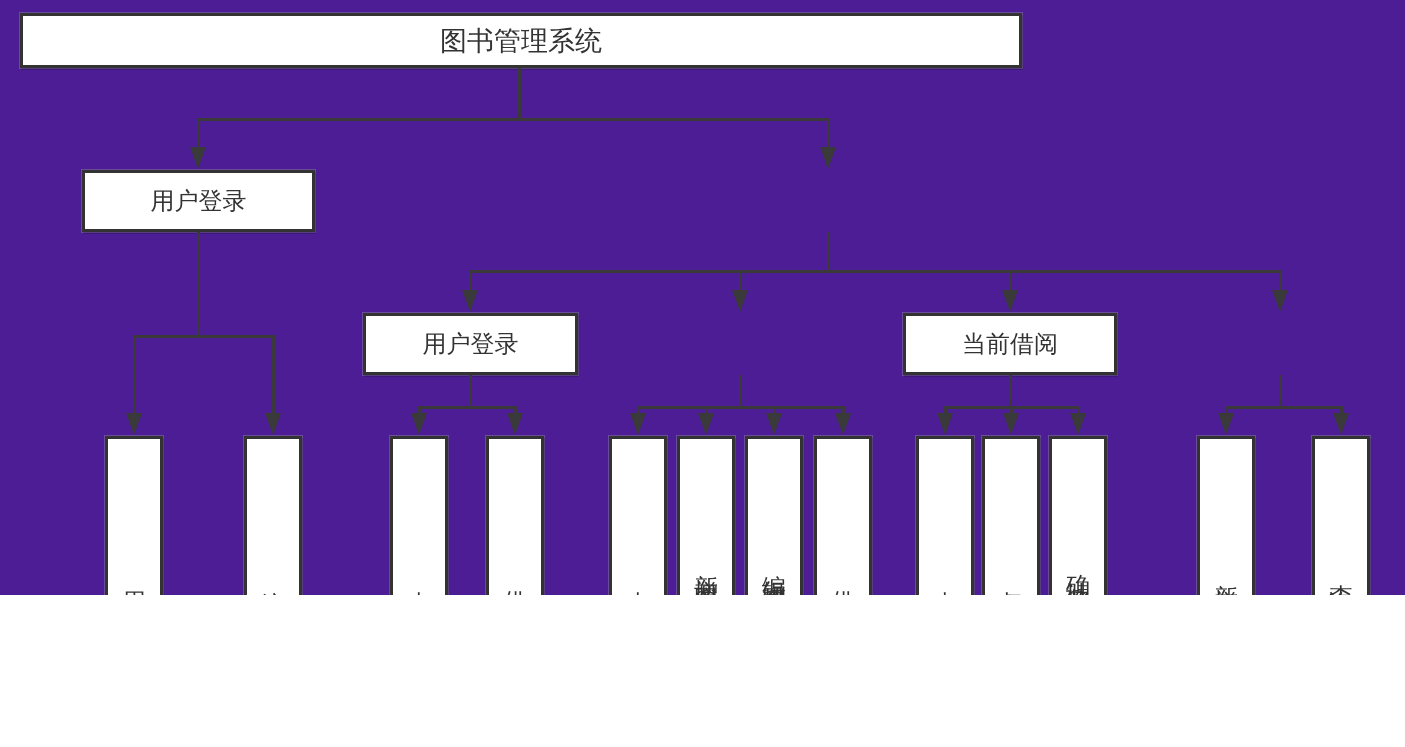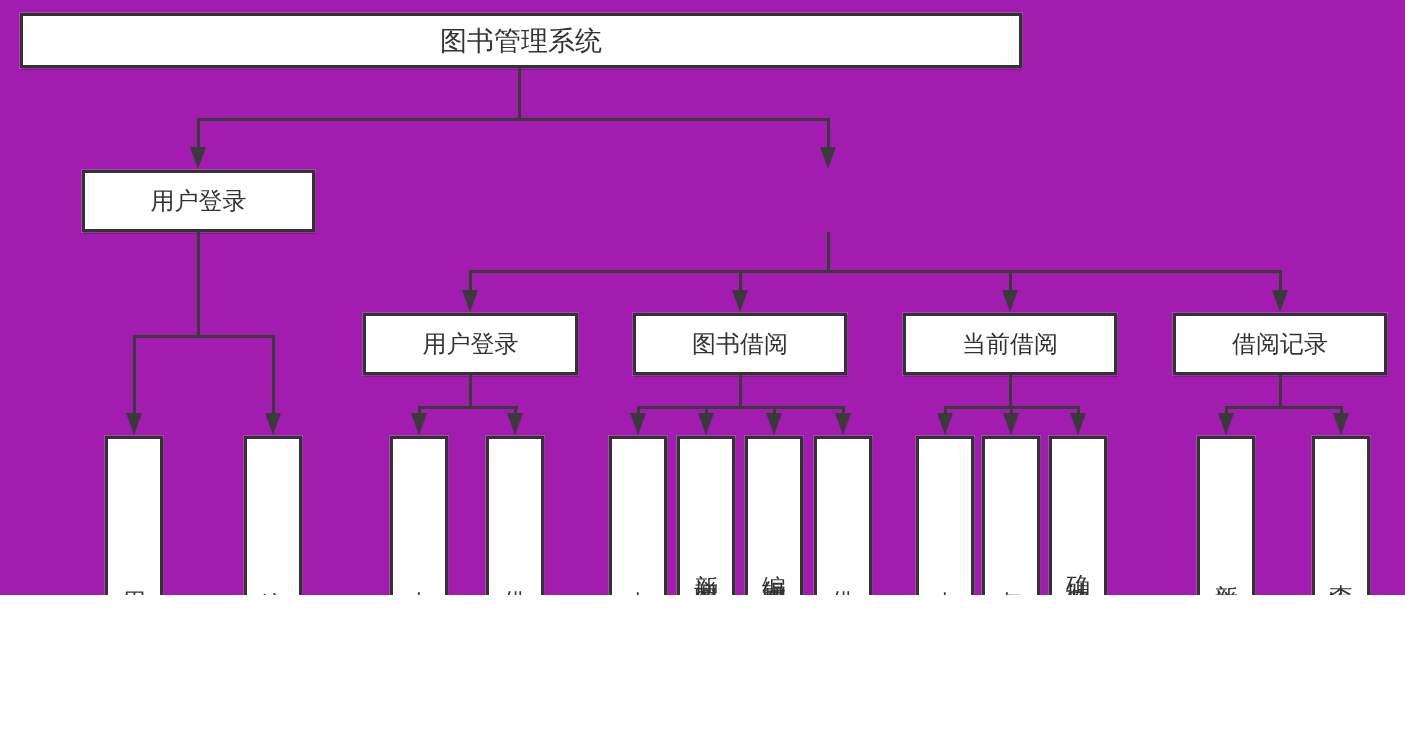--- a/index.html
+++ b/index.html
@@ -1,17 +1,17 @@
 <!DOCTYPE html>
 <html><head>
 <meta charset="utf-8">
 <style>
   html,body{margin:0;padding:0;background:#ffffff;}
   .canvas{
-    position:relative;width:1405px;height:595px;background:#a21caf;overflow:hidden;
+    position:relative;width:1405px;height:595px;background:#4c1d95;overflow:hidden;
     font-family:"Liberation Sans","DejaVu Sans",sans-serif;color:#333333;
   }
   .box{
     position:absolute;background:#ffffff;border:3px solid #333333;box-sizing:border-box;
     display:flex;align-items:center;justify-content:center;
     box-shadow:1px 2px 0 rgba(0,0,0,0.18),0 0 0 1px rgba(165,165,165,0.35);
   }
   .h-lbl{font-size:24px;color:#333333;white-space:nowrap;}
   .root-lbl{font-size:27px;}
   .v-lbl{
@@ -63,28 +63,22 @@
   <div class="ln" style="left:739px;top:270px;width:3px;height:22px"></div>
   <div class="tri" style="left:732px;top:290px"></div>
   <div class="ln" style="left:1009px;top:270px;width:3px;height:22px"></div>
   <div class="tri" style="left:1002px;top:290px"></div>
   <div class="ln" style="left:1279px;top:270px;width:3px;height:22px"></div>
   <div class="tri" style="left:1272px;top:290px"></div>
 
   <div class="box" style="left:363px;top:313px;width:215px;height:62px">
     <span class="h-lbl">用户登录</span>
   </div>
-  <div class="box" style="left:633px;top:313px;width:214px;height:62px">
-    <span class="h-lbl">图书借阅</span>
-  </div>
   <div class="box" style="left:903px;top:313px;width:214px;height:62px">
     <span class="h-lbl">当前借阅</span>
-  </div>
-  <div class="box" style="left:1173px;top:313px;width:214px;height:62px">
-    <span class="h-lbl">借阅记录</span>
   </div>
 
   <div class="ln" style="left:469px;top:375px;width:3px;height:31px"></div>
   <div class="ln" style="left:418px;top:406px;width:100px;height:3px"></div>
   <div class="ln" style="left:418px;top:406px;width:3px;height:10px"></div>
   <div class="tri" style="left:411px;top:413px"></div>
   <div class="ln" style="left:514px;top:406px;width:3px;height:10px"></div>
   <div class="tri" style="left:507px;top:413px"></div>
 
   <div class="ln" style="left:739px;top:375px;width:3px;height:31px"></div>

